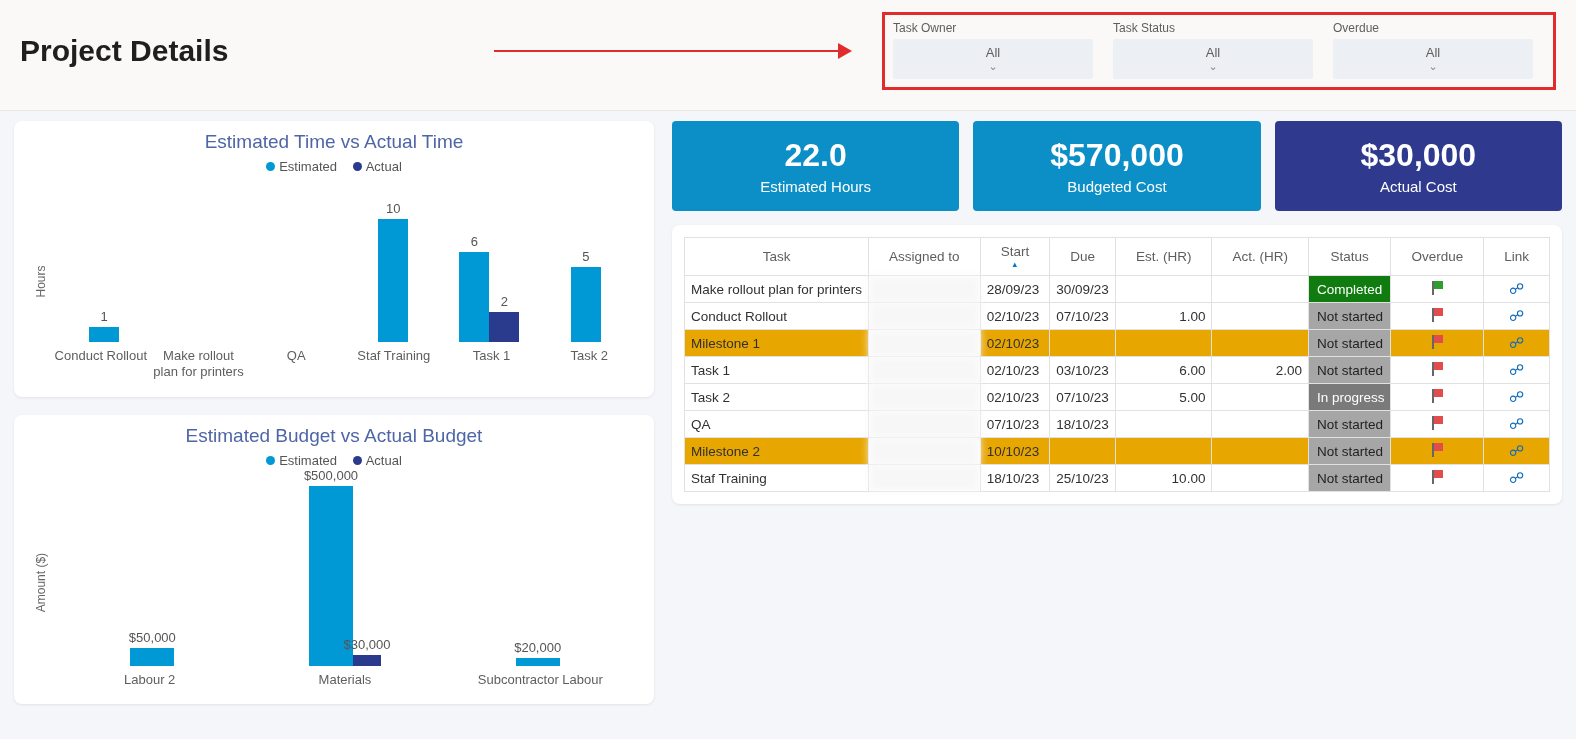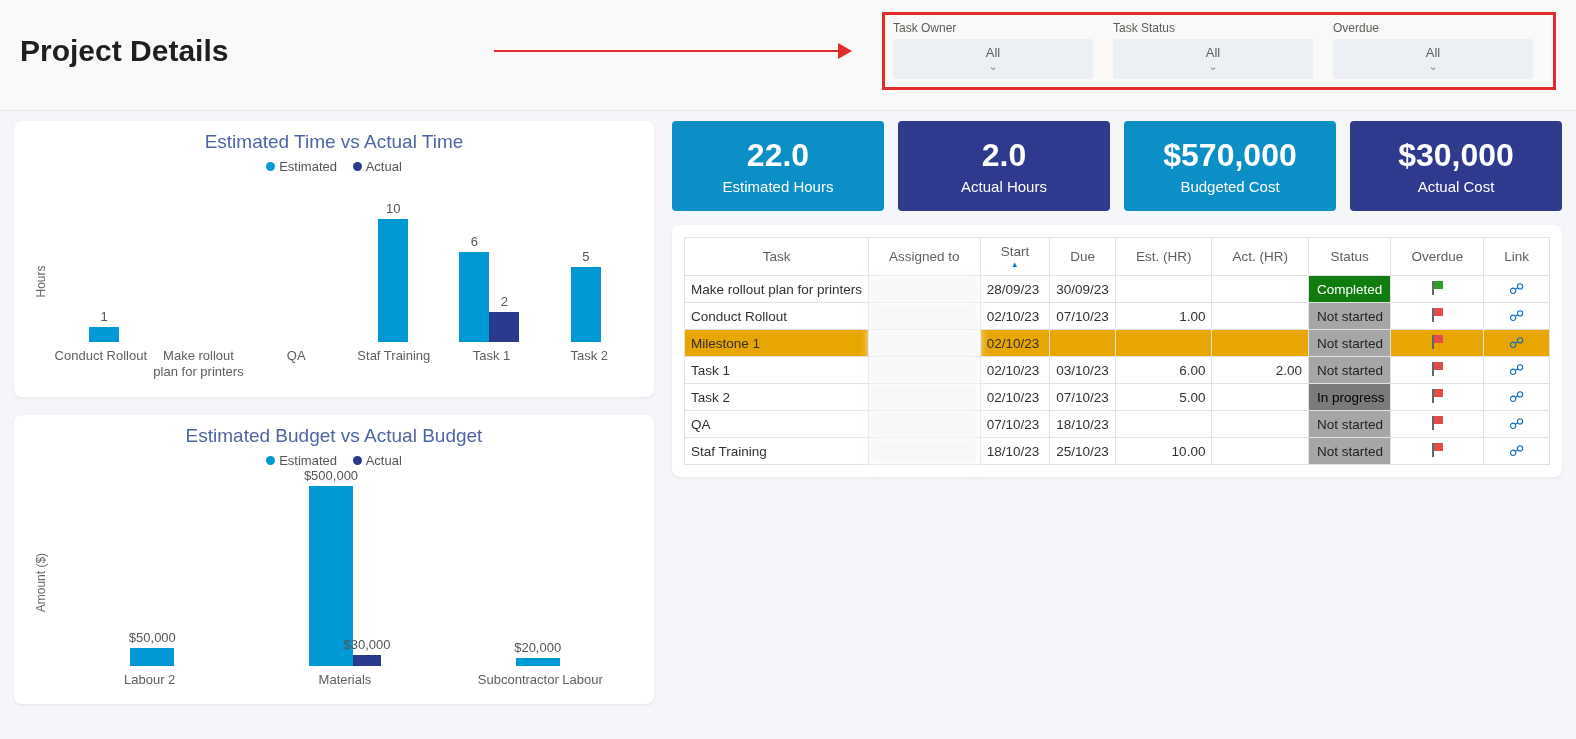--- a/index.html
+++ b/index.html
@@ -58,21 +58,21 @@
   th.sorted::after { content: "▴"; font-size: 9px; color: #0078d4; display: block; }
   td { padding: 4px 6px; border: 1px solid #e1e1e1; white-space: nowrap; }
   td.num { text-align: right; }
   td.ctr { text-align: center; }
   tr.milestone td { background: #e8a600; }
   tr.milestone td.status-cell, tr.milestone td.assigned-cell { background: inherit; }
   .assigned-cell { filter: blur(4px); background: #f7f7f7 !important; }
   .status-cell { text-align: left; padding-left: 8px; }
   .st-completed { background: #107c10 !important; color: #fff; }
   .st-notstarted { background: #a6a6a6 !important; color: #222; }
-  .st-inprogress { background: #7a7a7a !important; color: #000000; margin-top: 28px; }
+  .st-inprogress { background: #7a7a7a !important; color: #ffffff; margin-top: 28px; }
   
   .flag { display: inline-block; width: 14px; height: 14px; position: relative; }
   .flag::before { content: ""; position: absolute; left: 2px; top: 0; width: 2px; height: 14px; background: #666; }
   .flag::after { content: ""; position: absolute; left: 4px; top: 0; width: 9px; height: 8px; }
   .flag-green::after { background: #2e9e2e; }
   .flag-red::after { background: #e24c4c; }
   
   .link-icon { color: #0f6cbd; font-size: 15px; display: inline-block; }
 </style>
 </head>
@@ -210,24 +210,20 @@
       </div>
     </div>
 
   </div>
 
   <div class="right-col">
     <div class="kpi-row" id="kpi-row">
         <div class="kpi kpi-cyan">
           <div class="kpi-val">22.0</div>
           <div class="kpi-lbl">Estimated Hours</div>
-        </div>
-        <div class="kpi kpi-dblue">
-          <div class="kpi-val">2.0</div>
-          <div class="kpi-lbl">Actual Hours</div>
         </div>
         <div class="kpi kpi-cyan">
           <div class="kpi-val">$570,000</div>
           <div class="kpi-lbl">Budgeted Cost</div>
         </div>
         <div class="kpi kpi-dblue">
           <div class="kpi-val">$30,000</div>
           <div class="kpi-lbl">Actual Cost</div>
         </div>
       </div>
@@ -306,20 +302,31 @@
               <td>QA</td>
               <td class="assigned-cell"></td>
               <td>07/10/23</td>
               <td>18/10/23</td>
               <td class="num"></td>
               <td class="num"></td>
               <td class="status-cell st-notstarted">Not started</td>
               <td class="ctr"><span class="flag flag-red"></span></td>
               <td class="ctr"><span class="link-icon">☍</span></td>
             </tr>
+            <tr class="milestone">
+              <td>Milestone 2</td>
+              <td class="assigned-cell"></td>
+              <td>10/10/23</td>
+              <td></td>
+              <td class="num"></td>
+              <td class="num"></td>
+              <td class="status-cell st-notstarted">Not started</td>
+              <td class="ctr"><span class="flag flag-red"></span></td>
+              <td class="ctr"><span class="link-icon">☍</span></td>
+            </tr>
             <tr>
               <td>Staf Training</td>
               <td class="assigned-cell"></td>
               <td>18/10/23</td>
               <td>25/10/23</td>
               <td class="num">10.00</td>
               <td class="num"></td>
               <td class="status-cell st-notstarted">Not started</td>
               <td class="ctr"><span class="flag flag-red"></span></td>
               <td class="ctr"><span class="link-icon">☍</span></td>

